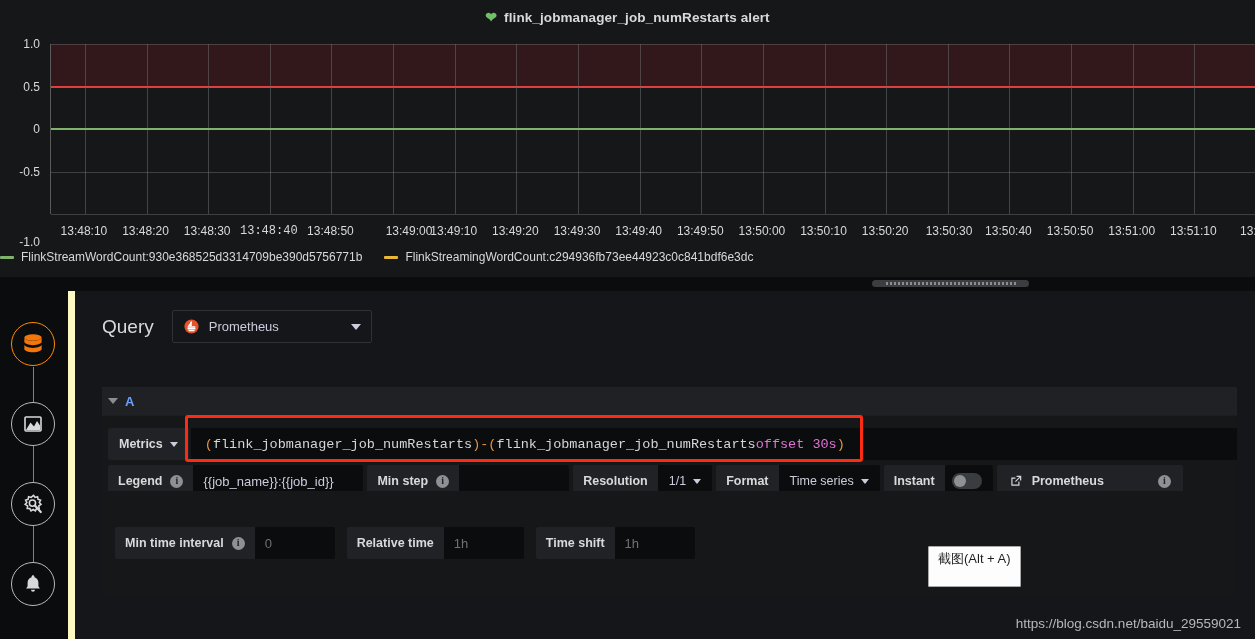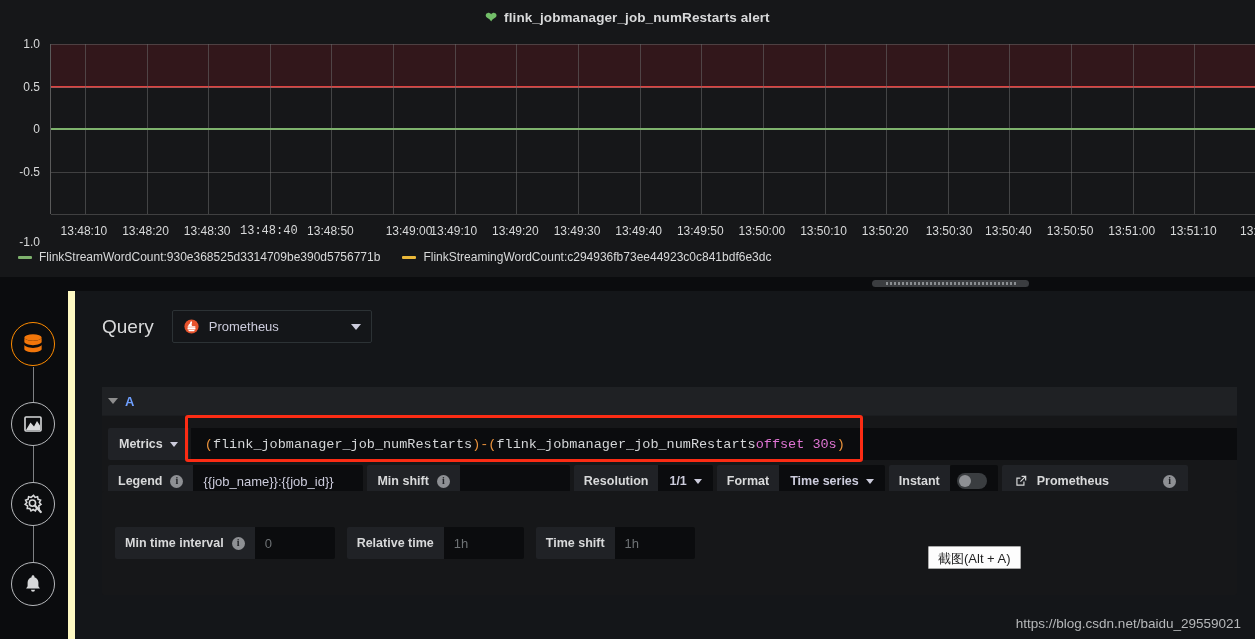--- a/index.html
+++ b/index.html
@@ -114,21 +114,20 @@
     white-space: nowrap;
   }
 
   
   #legend {
     position: absolute;
     left: 0; top: 250px;
     width: 1255px;
     display: flex;
     align-items: center;
-    padding-left: 18px;
     box-sizing: border-box;
     gap: 22px;
     font-size: 12px;
   }
   .legend-item { display: flex; align-items: center; gap: 7px; color: #d8d9da; white-space: nowrap; }
   .legend-swatch { width: 14px; height: 3px; border-radius: 1px; display: inline-block; }
 
   
   #split-handle {
     position: absolute;
@@ -270,21 +269,21 @@
     height: 32px;
     font-size: 12.5px;
     font-weight: bold;
     color: #d8d9da;
     box-sizing: border-box;
     gap: 7px;
     white-space: nowrap;
   }
   .seg.value-seg {
     background: #0b0c0e;
-    font-weight: bold;
+    font-weight: normal;
     color: #ccccdc;
     text-align: right;
   }
   #metrics-seg { border-radius: 2px 0 0 2px; }
   #expr-box {
     flex: 1;
     background: #0b0c0e;
     height: 32px;
     display: flex;
     align-items: center;
@@ -398,21 +397,21 @@
   }
 
   
   #shot-tip {
     position: absolute;
     left: 928px; top: 546px;
     background: #fdfdfd;
     border: 1px solid #a9a9a9;
     color: #1f1f1f;
     font-size: 13px;
-    padding: 3px 9px 0;
+    padding: 3px 9px 18px;
     border-radius: 1px;
     z-index: 30;
     white-space: nowrap;
   }
 
   
   #watermark {
     position: absolute;
     right: 14px; bottom: 8px;
     font-size: 13.5px;
@@ -623,21 +622,21 @@
           <span>Legend</span>
           <span class="info-icon">i</span>
         </div>
         <div class="field-input" style="width:170px;">
           <span>{{job_name}}:{{job_id}}</span>
         </div>
       </div>
 
       <div class="pair">
         <div class="field-label">
-          <span>Min shift</span>
+          <span>Min step</span>
           <span class="info-icon">i</span>
         </div>
         <div class="field-input" style="width:110px;">
           <span></span>
         </div>
       </div>
 
       <div class="pair">
         <div class="field-label">
           <span>Resolution</span>

